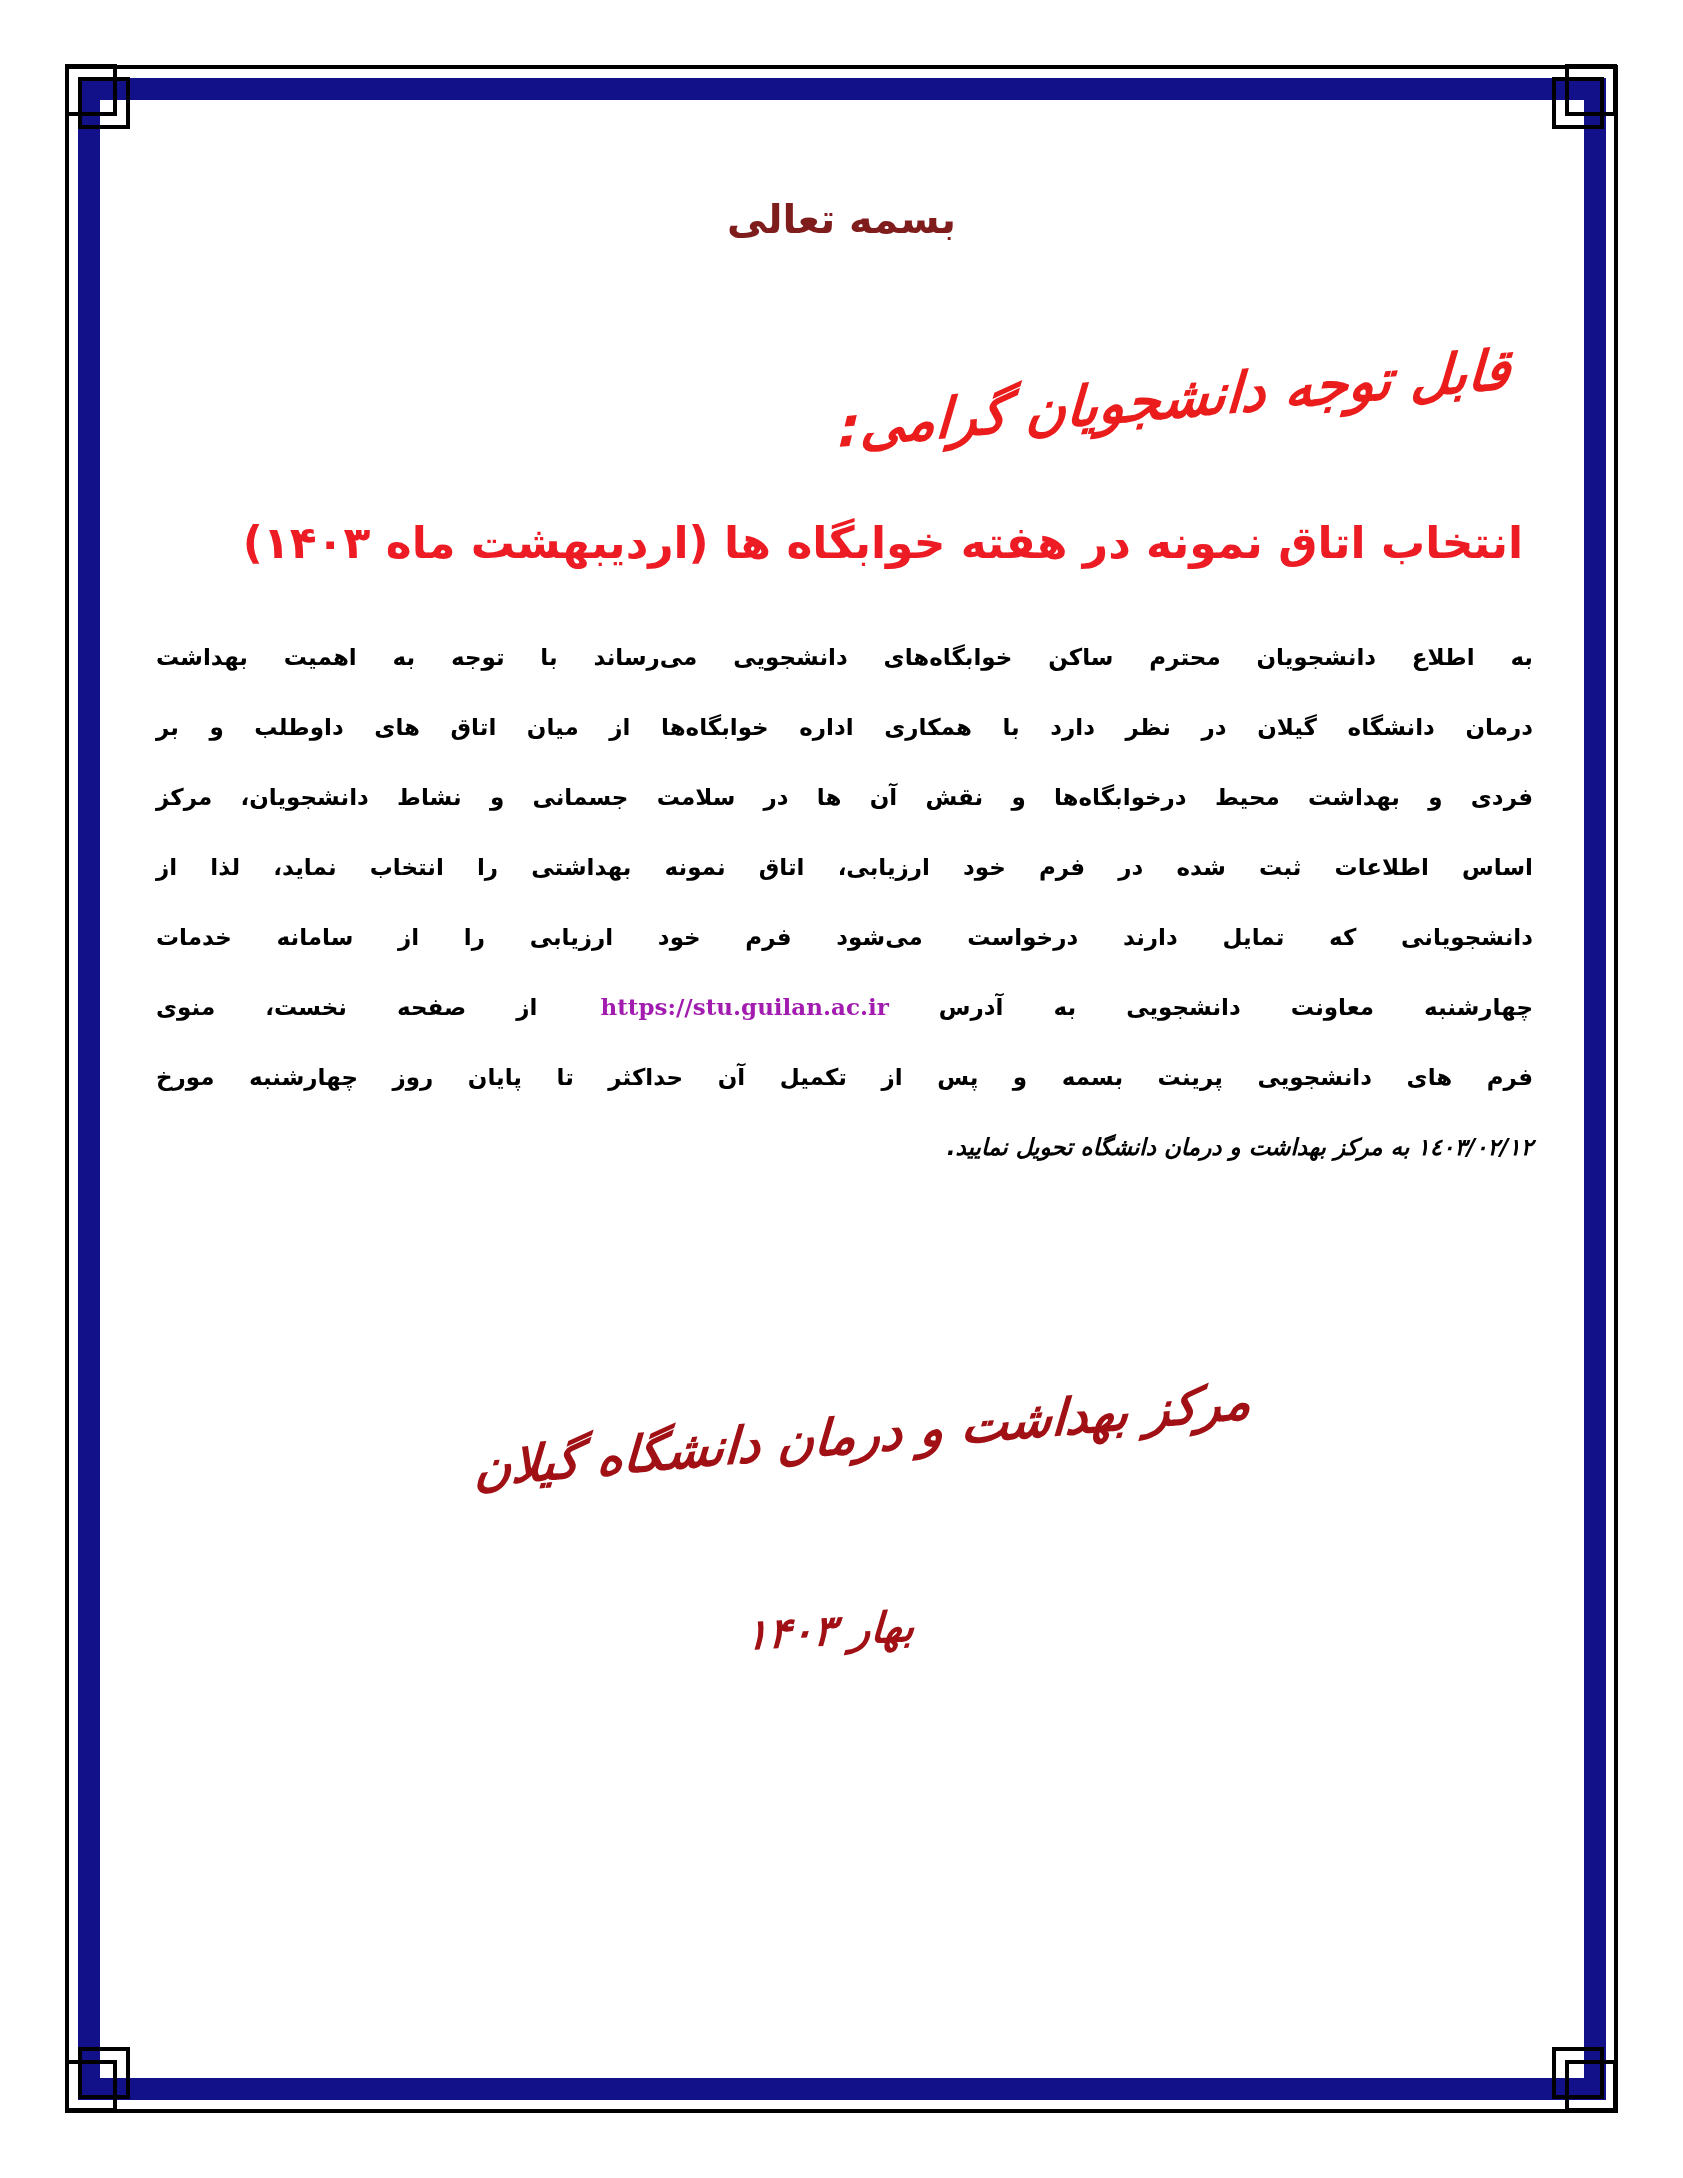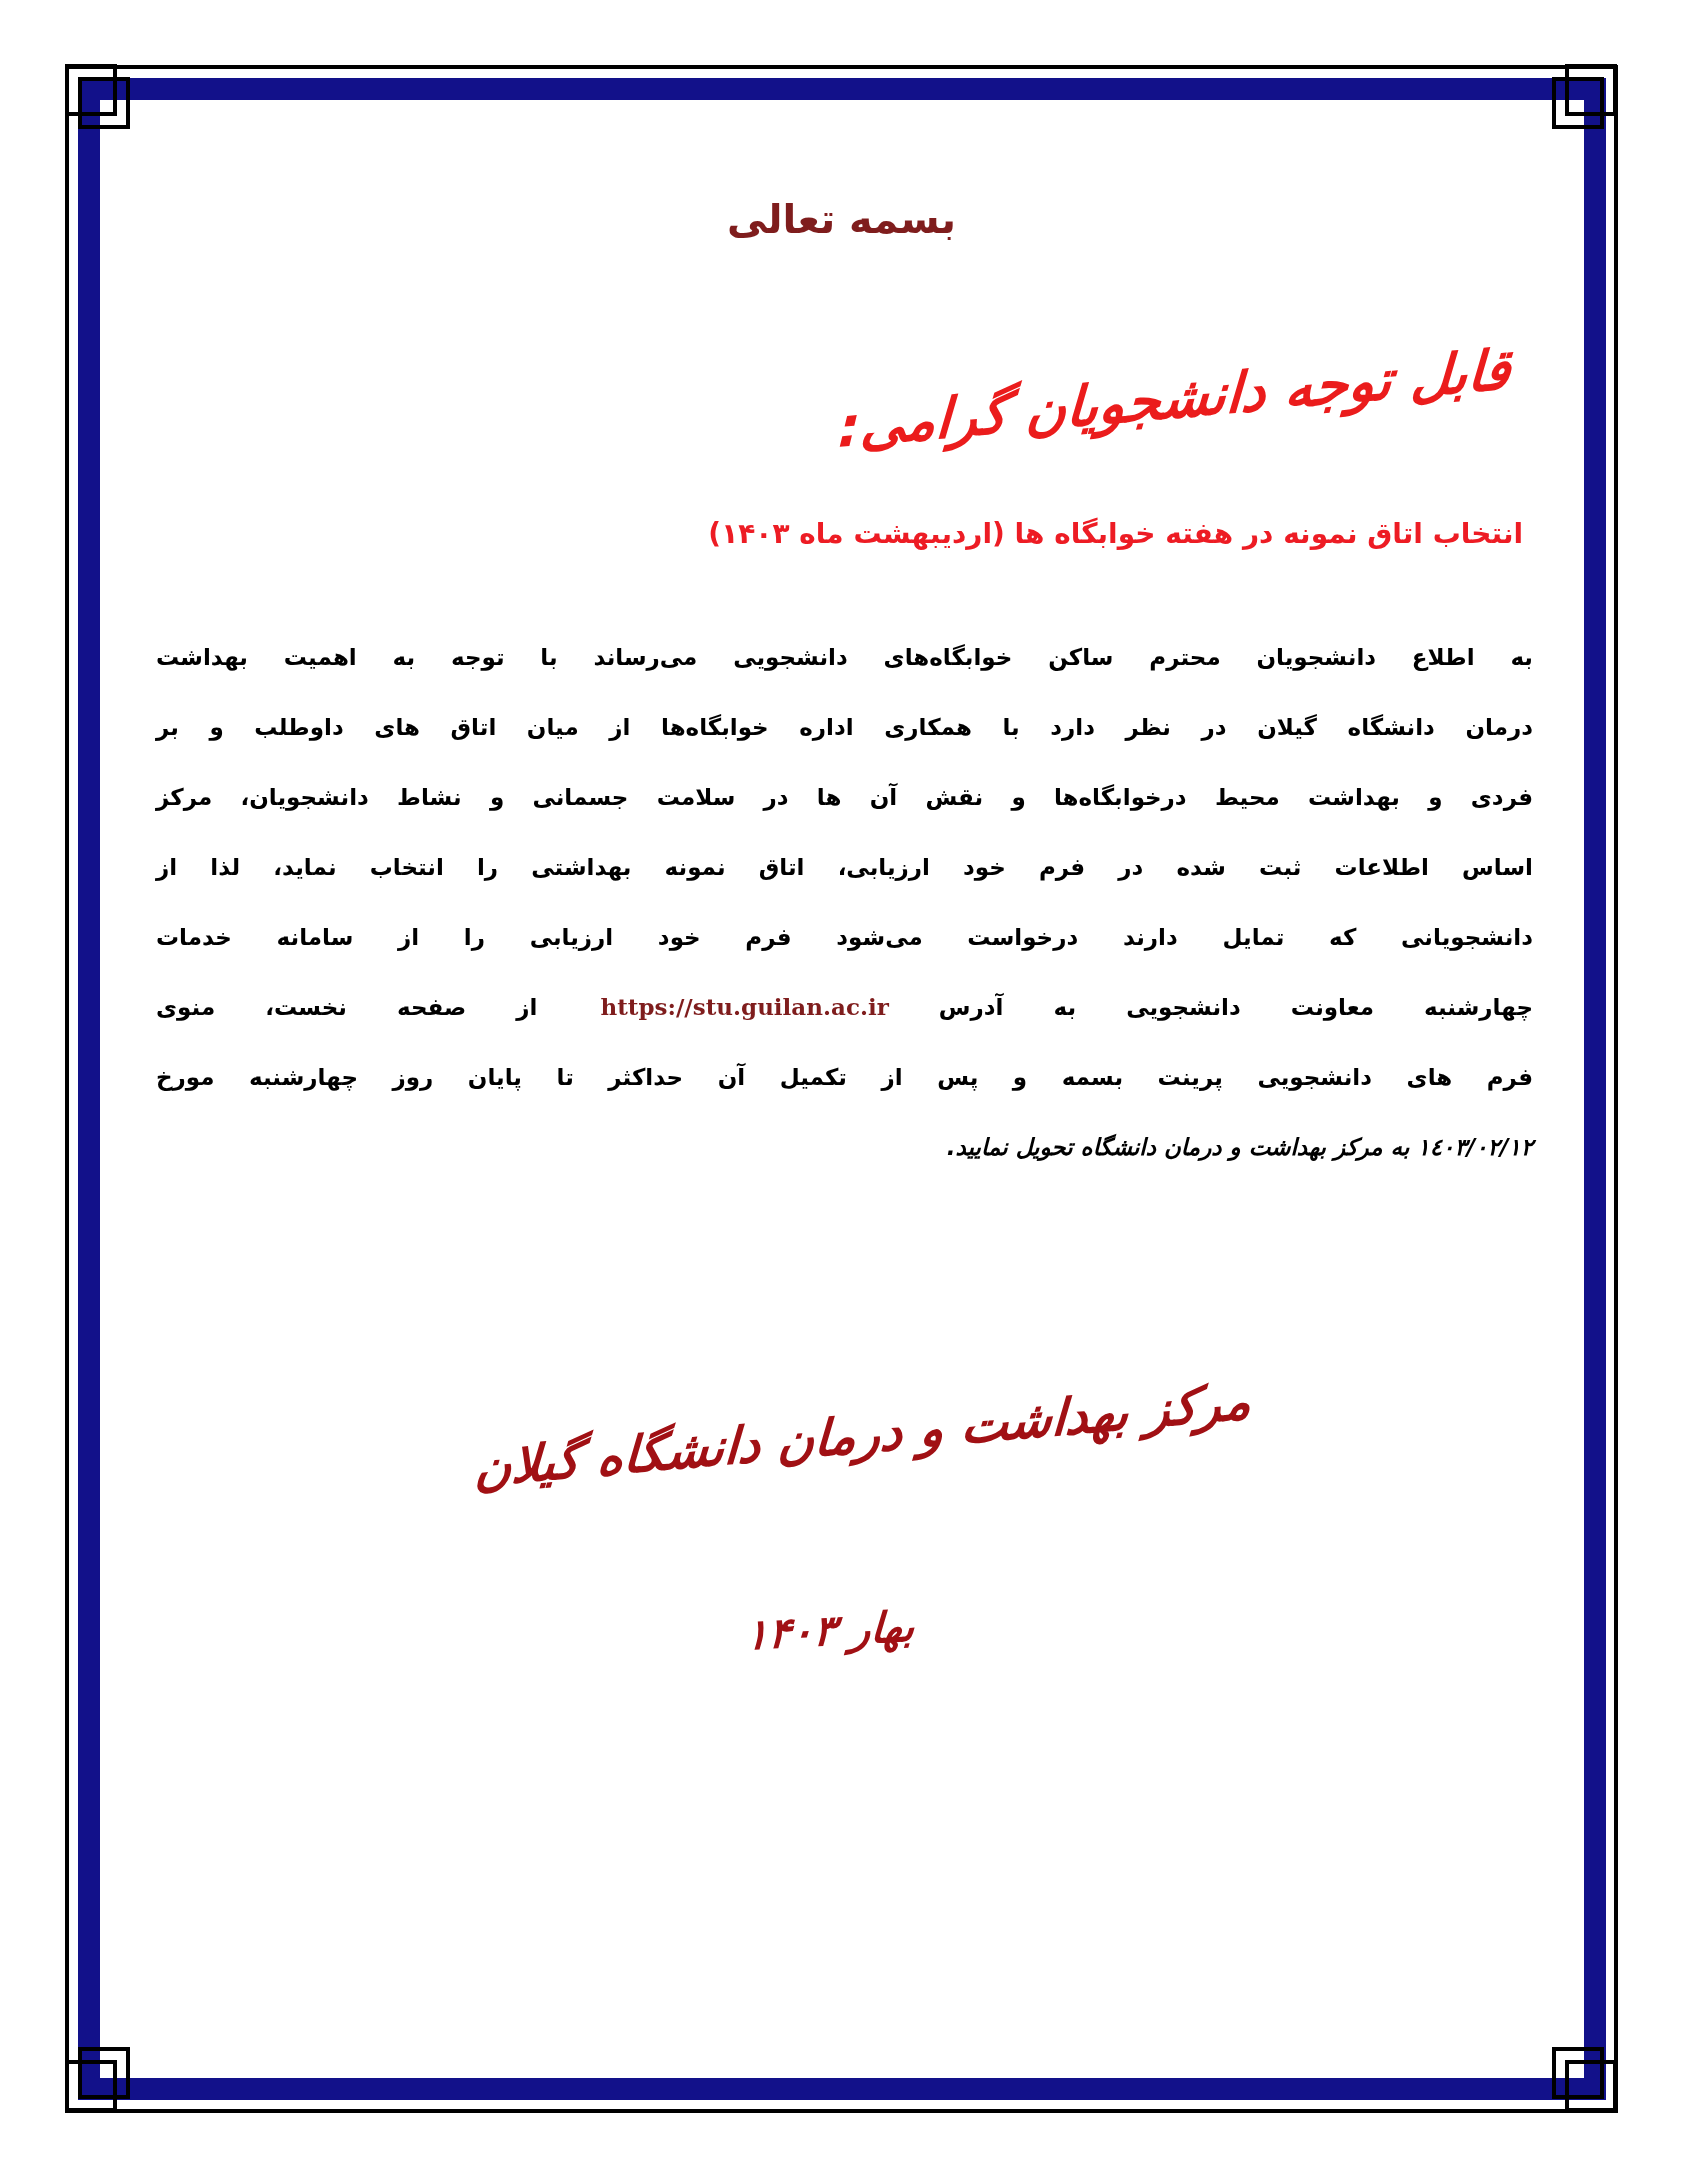--- a/index.html
+++ b/index.html
@@ -31,33 +31,33 @@
     font-size:40px;font-weight:bold;color:#7f1d1d;
   }
   .callig-title{
     position:absolute;right:173px;top:337px;
     font-size:55px;font-weight:bold;font-style:italic;color:#EB1C1C;
     transform:rotate(-5deg) skewX(-8deg);transform-origin:right center;
     white-space:nowrap;
   }
   .heading{
     position:absolute;right:160px;top:517px;direction:rtl;
-    font-size:28px;font-weight:bold;color:#ED1C24;white-space:nowrap;
+    font-size:44px;font-weight:bold;color:#ED1C24;white-space:nowrap;
   }
   .body-text{
     position:absolute;left:156px;right:150px;top:622px;direction:rtl;
     font-size:23px;font-weight:bold;color:#000;
   }
   .bline{
     height:70px;line-height:70px;
     text-align:justify;text-align-last:justify;white-space:nowrap;
   }
   .bline.last{text-align-last:right;font-style:italic;}
   .url{
-    color:#7f1d1d;font-family:"DejaVu Serif",serif;font-weight:bold;
+    color:#a21caf;font-family:"DejaVu Serif",serif;font-weight:bold;
     direction:ltr;unicode-bidi:embed;margin-left:13px;
   }
   .signature{
     position:absolute;left:863px;top:1406px;transform:translateX(-50%) rotate(-5deg) skewX(-8deg);
     font-size:50px;font-weight:bold;font-style:italic;color:#A11014;white-space:nowrap;
   }
   .season{
     position:absolute;left:830px;top:1606px;transform:translateX(-50%) rotate(-3deg) skewX(-6deg);
     font-size:42px;font-weight:bold;font-style:italic;color:#A11014;white-space:nowrap;
   }

